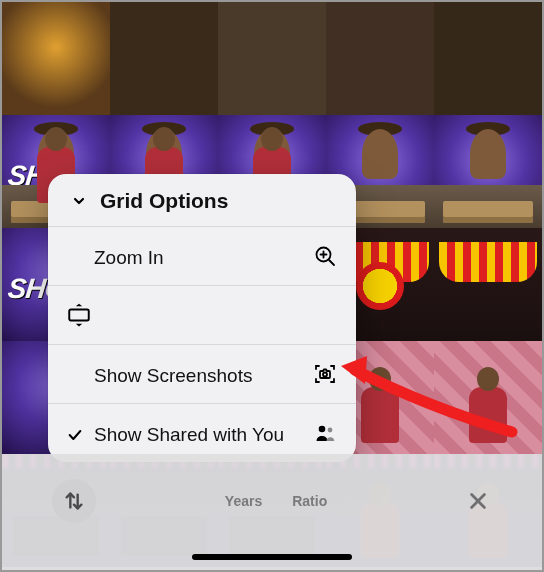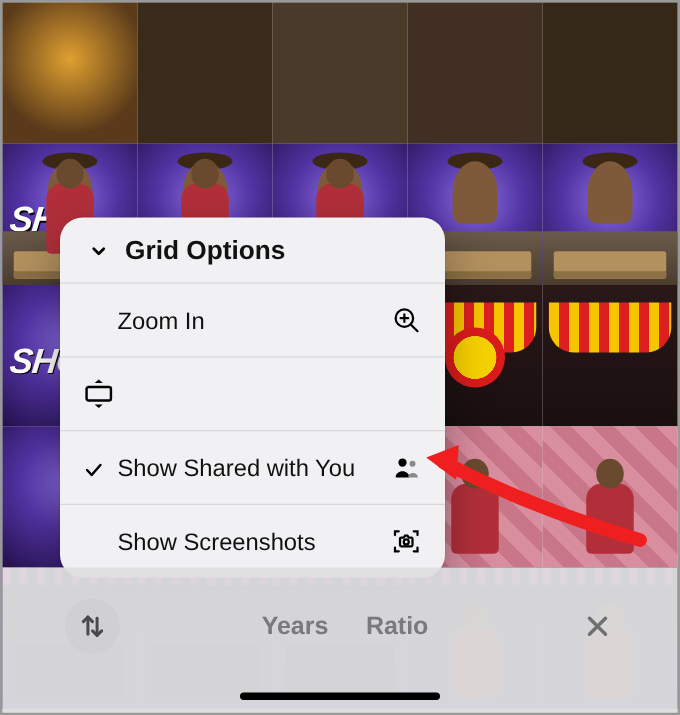--- a/index.html
+++ b/index.html
@@ -47,21 +47,21 @@
   .rowicon { width:26px; height:26px; display:inline-flex; align-items:center; justify-content:center; color:#111; }
 
   
   .arrow-annot { position:absolute; left:335px; top:350px; width:185px; height:90px; pointer-events:none; }
 
   
   .bottombar { position:absolute; left:0; right:0; bottom:0; height:116px; background: rgba(222,222,222,0.95); }
   .bb-inner { position:absolute; left:0; right:0; bottom:38px; top:16px; display:flex; align-items:center; }
   .circbtn { width:44px; height:44px; border-radius:50%; background:#d0d0d2; display:flex; align-items:center; justify-content:center; color:#4a4a4c; }
   .seg { display:flex; align-items:center; gap:30px; }
-  .seg .txt { font-size:20px; color:#7a7a7c; font-weight:600; }
+  .seg .txt { font-size:14px; color:#7a7a7c; font-weight:600; }
   .pill { background:#bfbfc2; color:#fff; padding:8px 20px; border-radius:22px; font-size:19px; font-weight:700; }
   .homebar { position:absolute; left:50%; bottom:10px; transform:translateX(-50%); width:160px; height:6px; border-radius:4px; background:#000; }
 
   svg { display:block; }
 </style>
 </head>
 <body>
 
 <div class="frame">
 
@@ -188,56 +188,56 @@
           </svg>
       </span>
     </div>
 
     <div class="row">
       <span class="rowicon">
         <svg width="26" height="26" viewBox="0 0 24 24" fill="none" stroke="black" stroke-width="1.8" stroke-linecap="round" stroke-linejoin="round">
             <rect x="3" y="7" width="18" height="10" rx="1.5"></rect>
             <polyline points="9 4 12 1.5 15 4" fill="black" stroke="none"></polyline>
             <polyline points="9 20 12 22.5 15 20" fill="black" stroke="none"></polyline>
+          </svg>
+      </span>
+    </div>
+
+    <div class="row">
+      <span class="left">
+        <span class="check-slot"></span>
+        <span>Show Screenshots</span>
+      </span>
+      <span class="rowicon">
+        <svg width="24" height="24" viewBox="0 0 24 24" fill="none" stroke="black" stroke-width="1.8" stroke-linecap="round">
+            <path d="M3 7V4h3"></path>
+            <path d="M21 7V4h-3"></path>
+            <path d="M3 17v3h3"></path>
+            <path d="M21 17v3h-3"></path>
+            <path d="M8 9h2l1-1.5h2L14 9h2a1 1 0 0 1 1 1v5a1 1 0 0 1-1 1H8a1 1 0 0 1-1-1v-5a1 1 0 0 1 1-1z"></path>
+            <circle cx="12" cy="12.5" r="2"></circle>
           </svg>
       </span>
     </div>
 
     <div class="row">
       <span class="left">
         <span class="check-slot">
           <svg width="16" height="16" viewBox="0 0 24 24" fill="none" stroke="black" stroke-width="3" stroke-linecap="round" stroke-linejoin="round">
               <polyline points="4 12 9.5 18 20 6"></polyline>
             </svg>
         </span>
         <span>Show Shared with You</span>
       </span>
       <span class="rowicon">
         <svg width="24" height="24" viewBox="0 0 24 24" fill="black">
             <circle cx="9" cy="8" r="3.3"></circle>
             <path d="M3.5 20c0-3.2 2.7-5 5.5-5s5.5 1.8 5.5 5H3.5z"></path>
             <circle cx="17" cy="9" r="2.4" fill="#8a8a8c"></circle>
             <path d="M13.5 20c0-2.4 1.9-3.7 3.9-3.7s3.9 1.3 3.9 3.7h-7.8z" fill="#8a8a8c"></path>
-          </svg>
-      </span>
-    </div>
-
-    <div class="row">
-      <span class="left">
-        <span class="check-slot"></span>
-        <span>Show Screenshots</span>
-      </span>
-      <span class="rowicon">
-        <svg width="24" height="24" viewBox="0 0 24 24" fill="none" stroke="black" stroke-width="1.8" stroke-linecap="round">
-            <path d="M3 7V4h3"></path>
-            <path d="M21 7V4h-3"></path>
-            <path d="M3 17v3h3"></path>
-            <path d="M21 17v3h-3"></path>
-            <path d="M8 9h2l1-1.5h2L14 9h2a1 1 0 0 1 1 1v5a1 1 0 0 1-1 1H8a1 1 0 0 1-1-1v-5a1 1 0 0 1 1-1z"></path>
-            <circle cx="12" cy="12.5" r="2"></circle>
           </svg>
       </span>
     </div>
   </div>
 
   <div class="arrow-annot">
     <svg width="185" height="90" viewBox="0 0 185 90">
       <defs></defs>
       <path d="M175 80 Q 90 55 18 18" stroke="#ef1f1f" stroke-width="11" fill="none" stroke-linecap="round"></path>
       <polygon points="4,14 30,4 28,32" fill="#ef1f1f"></polygon>

